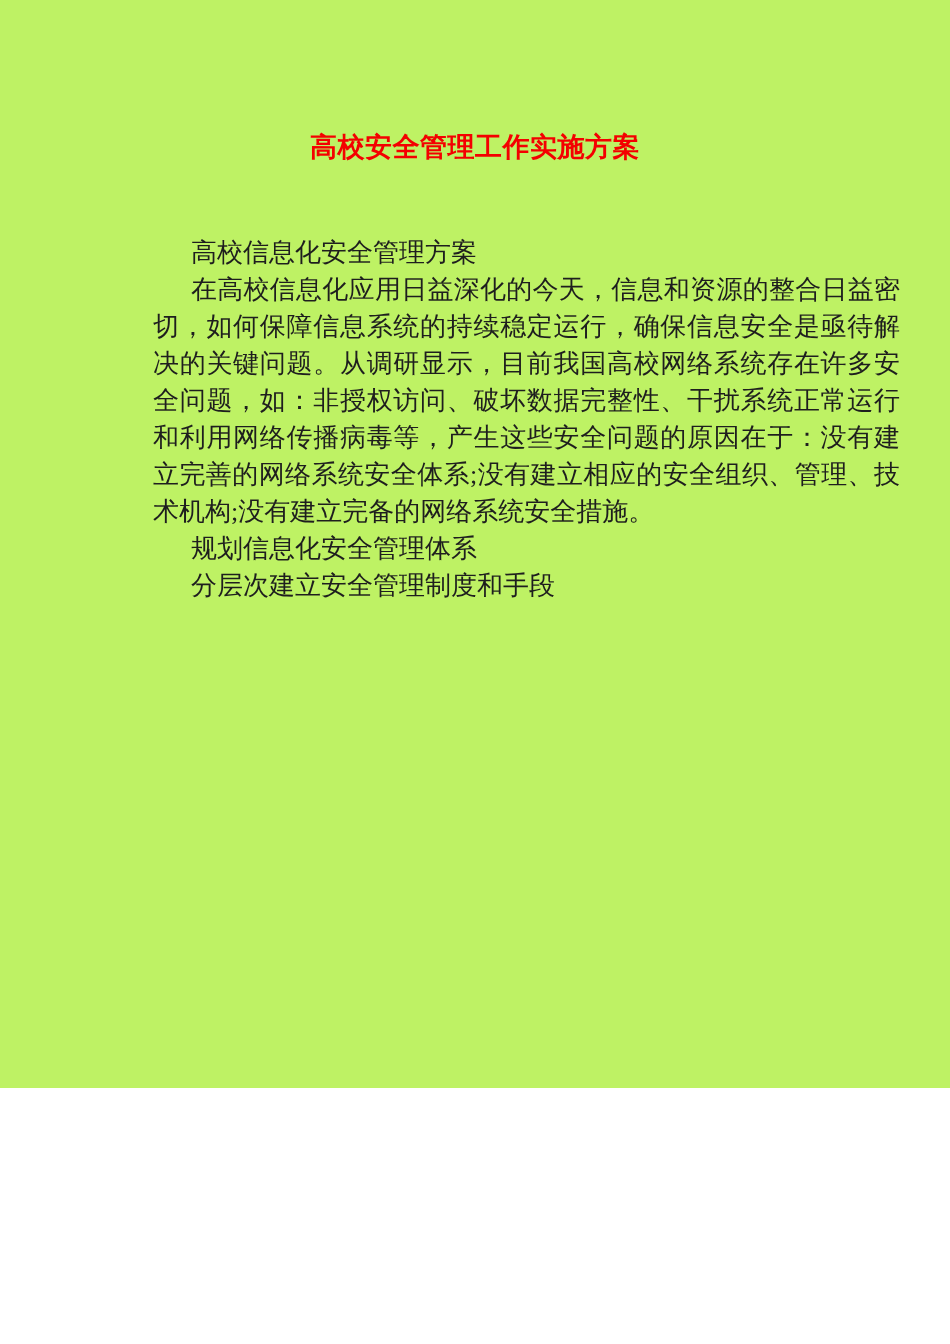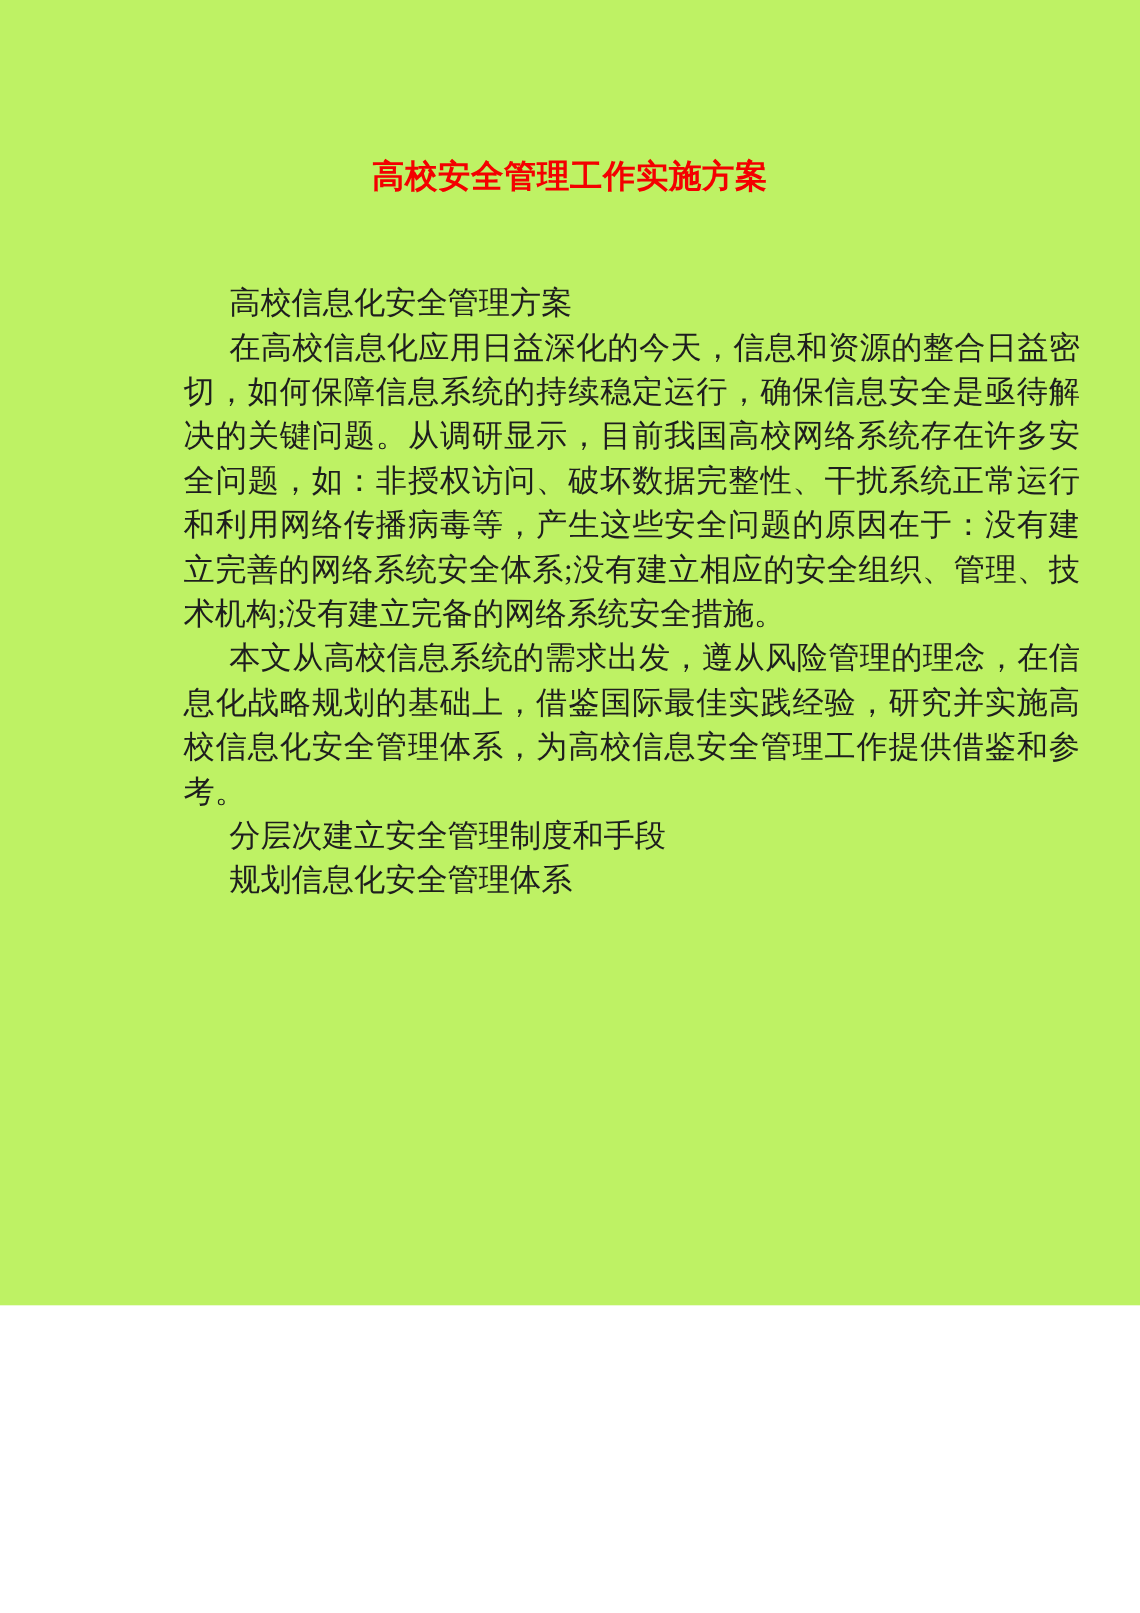--- a/index.html
+++ b/index.html
@@ -66,22 +66,21 @@
 </head>
 <body>
 
 <div class="doc-page">
 
   <h1 class="doc-title">高校安全管理工作实施方案</h1>
 
   <div class="doc-content">
     <p>高校信息化安全管理方案</p>
     <p>在高校信息化应用日益深化的今天，信息和资源的整合日益密切，如何保障信息系统的持续稳定运行，确保信息安全是亟待解决的关键问题。从调研显示，目前我国高校网络系统存在许多安全问题，如：非授权访问、破坏数据完整性、干扰系统正常运行和利用网络传播病毒等，产生这些安全问题的原因在于：没有建立完善的网络系统安全体系;没有建立相应的安全组织、管理、技术机构;没有建立完备的网络系统安全措施。</p>
-    <p>本文从高校信息系统的需求出发，遵从风险管理的理念，在信息化战略规划的基础上，借鉴国际最佳实践经验，研究并实施高校信息化安全管理体系，为高校信息安全管理工作提供借鉴和参考。</p>
+    <p>规划信息化安全管理体系</p>
     <p>分层次建立安全管理制度和手段</p>
-    <p>规划信息化安全管理体系</p>
   </div>
 
   <div class="doc-footer">
     <span>第</span><span class="num">1</span><span>页</span><span>共</span><span class="num">7</span><span>页</span>
   </div>
 
 </div>
 
 </body></html>

